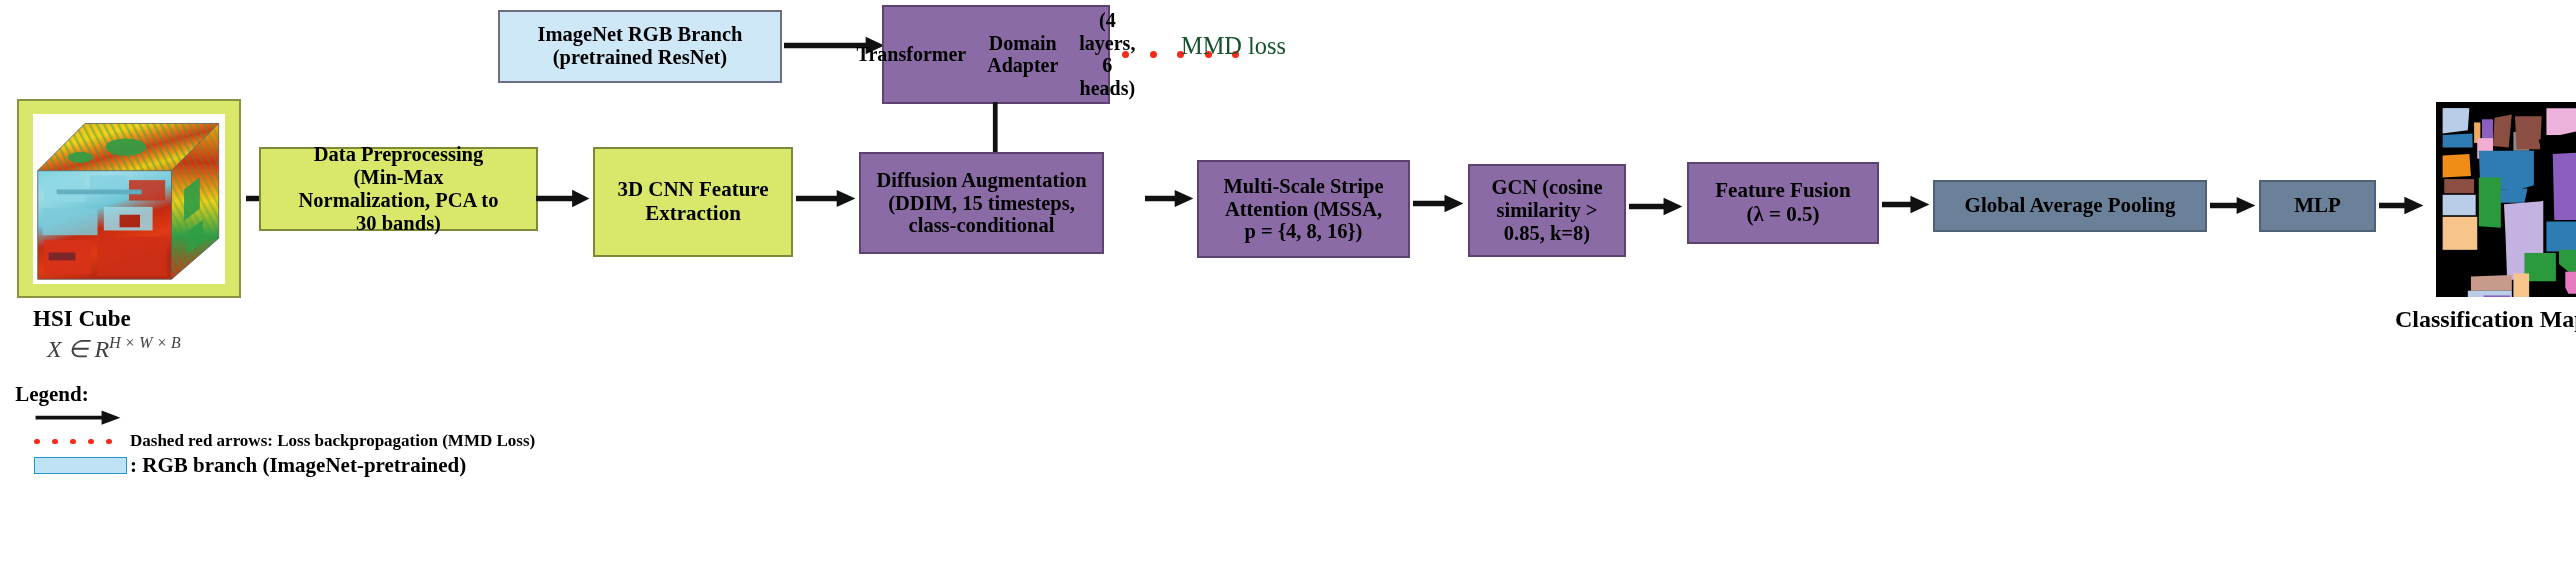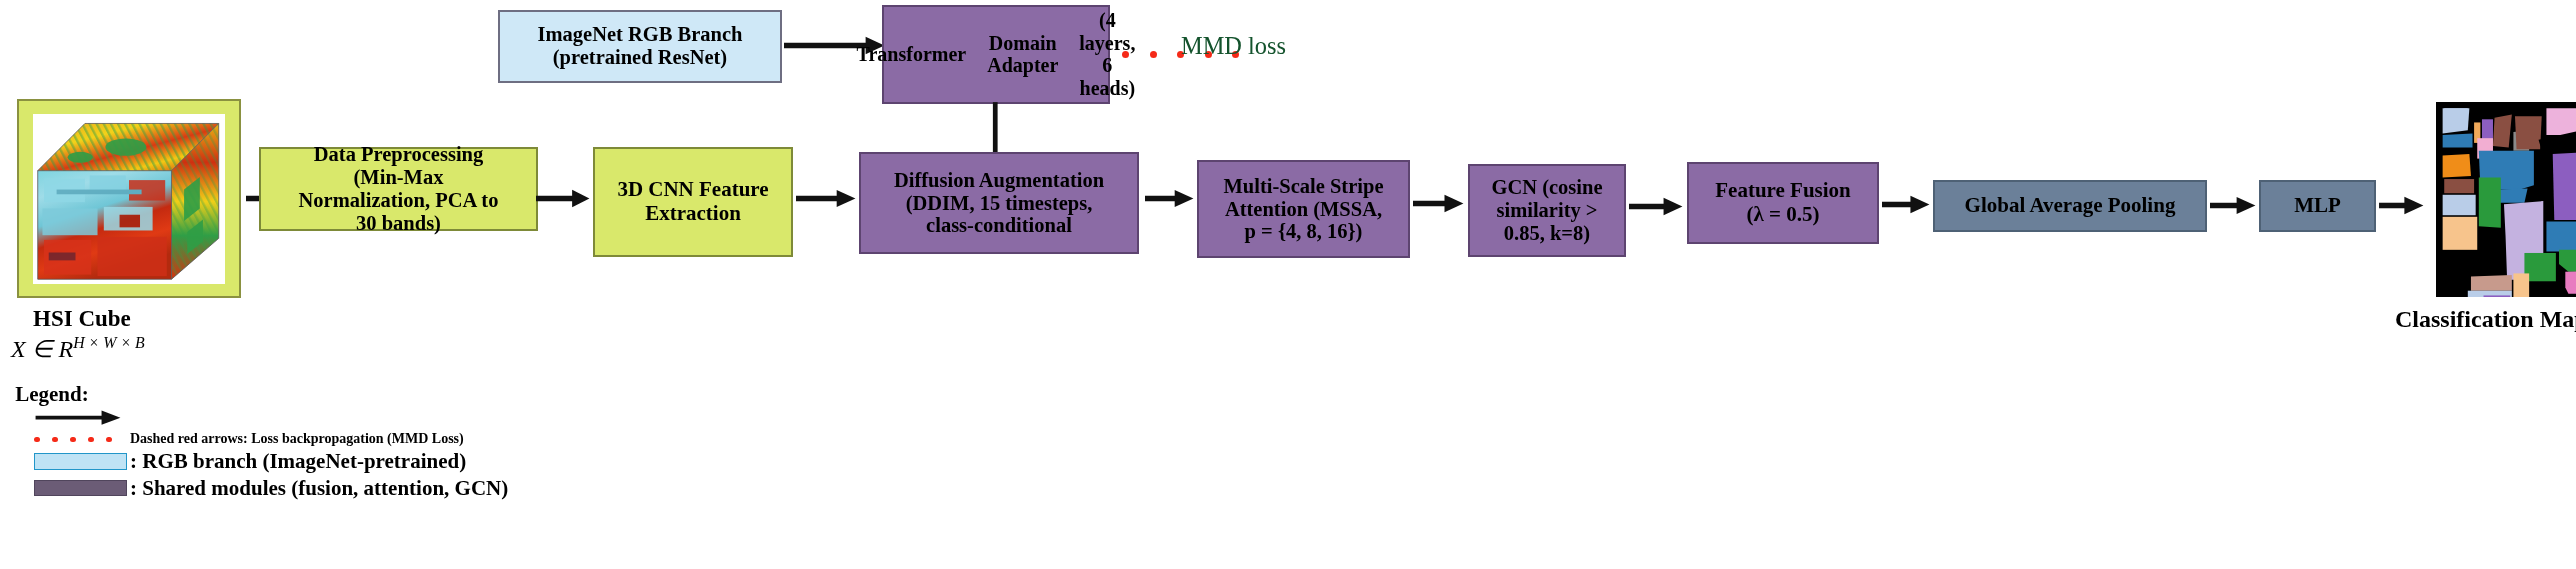--- a/index.html
+++ b/index.html
@@ -18,21 +18,21 @@
   .cubeframe{position:absolute;background:#d9e86b;border:2.4px solid #8a9140;
              box-sizing:border-box;}
   .cubeimg{position:absolute;overflow:hidden;background:#ffffff;}
   .cubeimg svg{display:block;}
 
   .arrow{position:absolute;}
   .arrow svg{display:block;}
 
   .lbl{position:absolute;font-weight:bold;color:#000;white-space:nowrap;}
   .formula{position:absolute;font-family:"Liberation Serif",serif;
-           font-style:italic;color:#000000;white-space:nowrap;}
+           font-style:italic;color:#404040;white-space:nowrap;margin-left:36px;}
   .formula sup{font-size:.66em;font-style:italic;}
 
   .mmd{position:absolute;color:#14532d;font-weight:normal;white-space:nowrap;}
   .dots{position:absolute;display:flex;align-items:center;}
   .dots i{display:block;width:7px;height:7px;border-radius:50%;
           background:#f52a18;margin-right:20.5px;}
 
   .legend{position:absolute;}
   .legend .ltitle{font-weight:bold;color:#000;}
   .legrow{display:flex;align-items:center;margin-top:1.6px;}
@@ -190,21 +190,21 @@
   <span>Extraction</span>
 </div>
 
 <div class="arrow" style="left:796px;top:189px;width:61px;height:19px;">
   <svg width="61" height="19" viewBox="0 0 78 24">
     <line x1="0" y1="12" x2="56" y2="12" stroke="#111" stroke-width="7"></line>
     <polygon points="76,12 52,1 52,23" fill="#111"></polygon>
   </svg>
 </div>
 
-<div class="box purple" style="left:859px;top:152px;width:280px;height:102px;flex-direction:column;font-size:20.5px;">
+<div class="box purple" style="left:859px;top:152px;width:245px;height:102px;flex-direction:column;font-size:20.5px;">
   <span>Diffusion Augmentation</span>
   <span>(DDIM, 15 timesteps,</span>
   <span>class-conditional</span>
 </div>
 
 <div class="arrow" style="left:1145px;top:189px;width:50px;height:19px;">
   <svg width="50" height="19" viewBox="0 0 64 24">
     <line x1="0" y1="12" x2="42" y2="12" stroke="#111" stroke-width="7"></line>
     <polygon points="62,12 38,1 38,23" fill="#111"></polygon>
   </svg>
@@ -352,31 +352,25 @@
   <div class="legrow">
     <div class="swatchcell">
       <span class="reddots">
         <i></i>
           <i></i>
           <i></i>
           <i></i>
           <i></i>
       </span>
     </div>
-    <span class="legtext" style="font-size:14px;">Dashed red arrows: Loss backpropagation (MMD Loss)</span>
+    <span class="legtext" style="font-size:17px;">Dashed red arrows: Loss backpropagation (MMD Loss)</span>
   </div>
 
   <div class="legrow">
     <div class="swatchcell">
       <span class="sw blue"></span>
     </div>
     <span class="legtext" style="font-size:21px;">: RGB branch (ImageNet-pretrained)</span>
   </div>
 
 
-  <div class="legrow">
-    <div class="swatchcell">
-      <span class="sw purple"></span>
-    </div>
-    <span class="legtext" style="font-size:21px;">: Shared modules (fusion, attention, GCN)</span>
-  </div>
 </div>
 
 
 </body></html>

